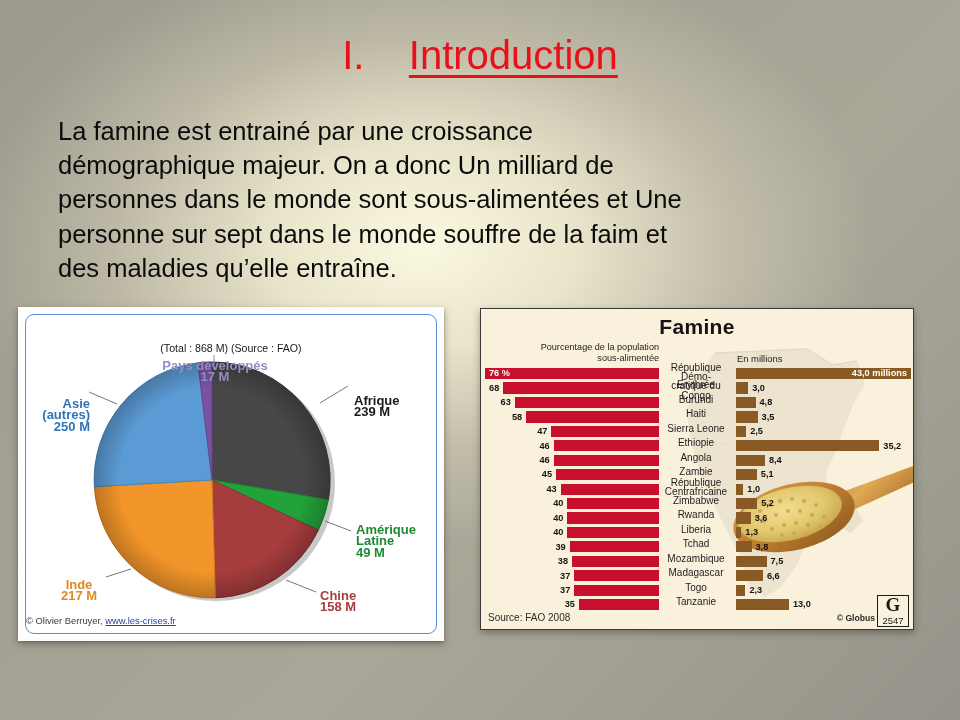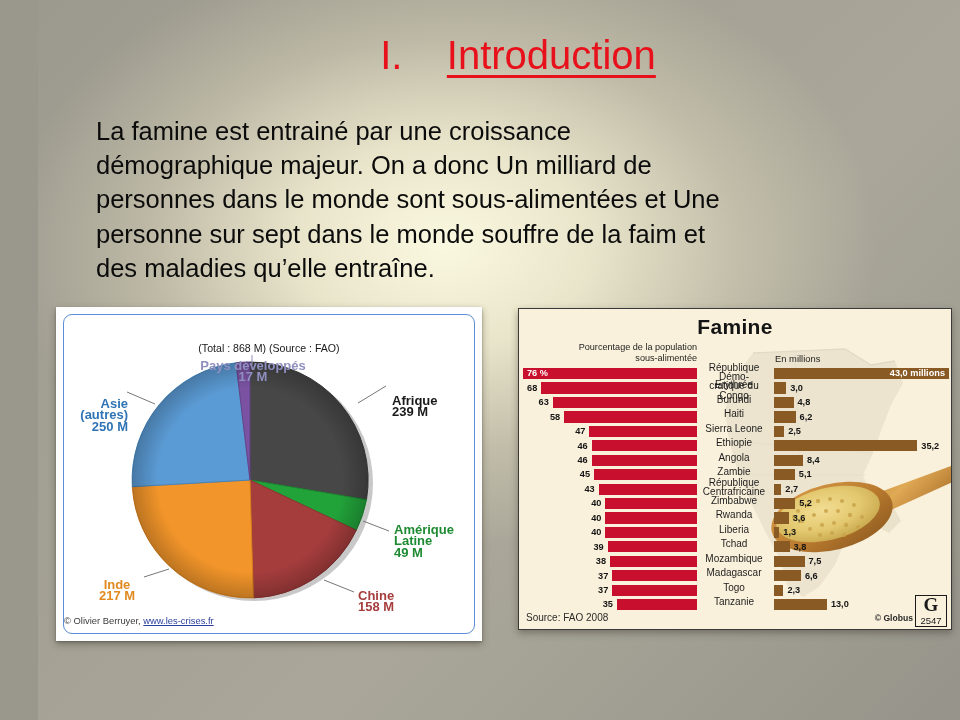--- a/index.html
+++ b/index.html
@@ -13,21 +13,20 @@
   #slide{
     position:absolute;inset:0;
     background:
       radial-gradient(ellipse 62% 55% at 44% 34%,
         rgba(255,253,228,0.95) 0%,
         rgba(247,243,214,0.82) 26%,
         rgba(220,214,186,0.48) 52%,
         rgba(170,166,150,0.12) 76%,
         rgba(150,147,137,0.00) 100%),
       linear-gradient(135deg,#9b988e 0%,#a5a295 40%,#aaa79a 60%,#96938a 100%);
-    margin-left: 38px;
   }
 
   
   #title{
     position:absolute;left:0;top:34px;width:960px;
     text-align:center;
     color:#e8101a;
     font-size:40px;
     line-height:1.05;
     letter-spacing:0px;
@@ -340,21 +339,21 @@
       </div>
 
       <div class="row">
         <div class="lbar-wrap">
           <div class="lbar" style="width:132.8px"></div>
           <div class="lval" style="right:136.8px">58</div>
         </div>
         <div class="cname">Haiti</div>
         <div class="rbar-wrap">
           <div class="rbar" style="width:21.6px"></div>
-          <div class="rval" style="left:25.6px">6,2</div>
+          <div class="rval" style="left:25.6px">3,5</div>
         </div>
       </div>
 
       <div class="row">
         <div class="lbar-wrap">
           <div class="lbar" style="width:107.6px"></div>
           <div class="lval" style="right:111.6px">47</div>
         </div>
         <div class="cname">Sierra Leone</div>
         <div class="rbar-wrap">
@@ -400,21 +399,21 @@
       </div>
 
       <div class="row">
         <div class="lbar-wrap">
           <div class="lbar" style="width:98.4px"></div>
           <div class="lval" style="right:102.4px">43</div>
         </div>
         <div class="cname two">République<br>Centrafricaine</div>
         <div class="rbar-wrap">
           <div class="rbar" style="width:7.3px"></div>
-          <div class="rval" style="left:11.3px">2,7</div>
+          <div class="rval" style="left:11.3px">1,0</div>
         </div>
       </div>
 
       <div class="row">
         <div class="lbar-wrap">
           <div class="lbar" style="width:91.6px"></div>
           <div class="lval" style="right:95.6px">40</div>
         </div>
         <div class="cname">Zimbabwe</div>
         <div class="rbar-wrap">

